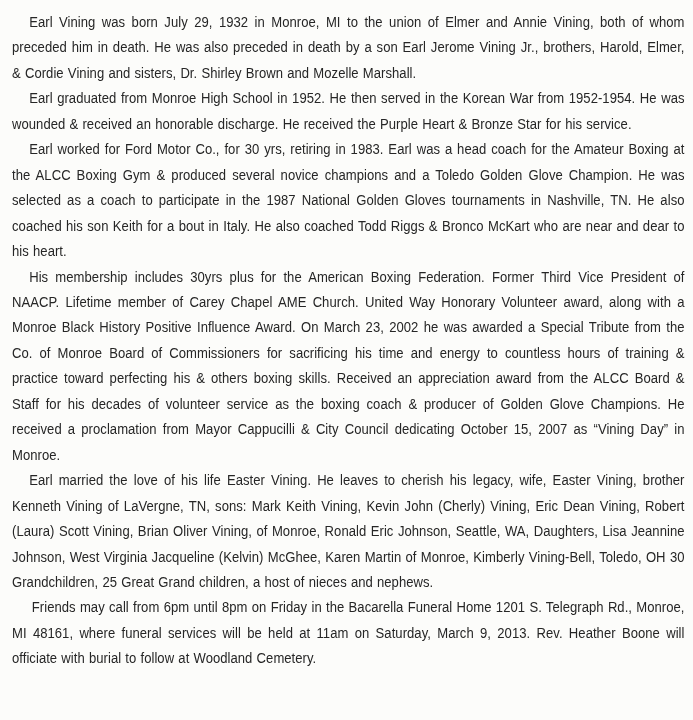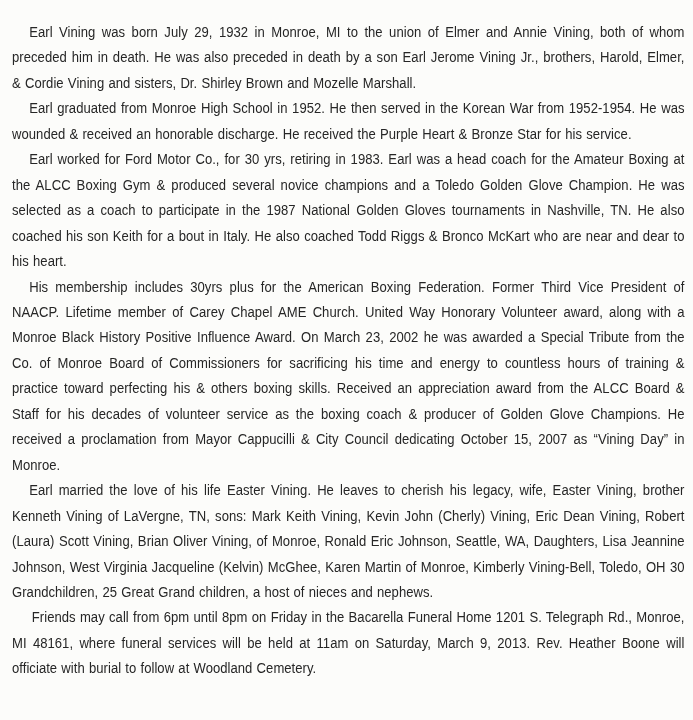--- a/index.html
+++ b/index.html
@@ -9,21 +9,21 @@
     }
     body {
       width: 693px;
       height: 720px;
       overflow: hidden;
     }
     .page {
       width: 693px;
       height: 720px;
       box-sizing: border-box;
-      padding: 19px 10px 0 12px;
+      padding: 9px 10px 0 12px;
       background: #fcfcfa;
     }
     .obituary-text {
       font-family: "Liberation Sans", sans-serif;
       font-size: 15.2px;
       line-height: 25.45px;
       color: #262626;
       text-align: justify;
       transform: scaleX(0.86);
       transform-origin: 0 0;

